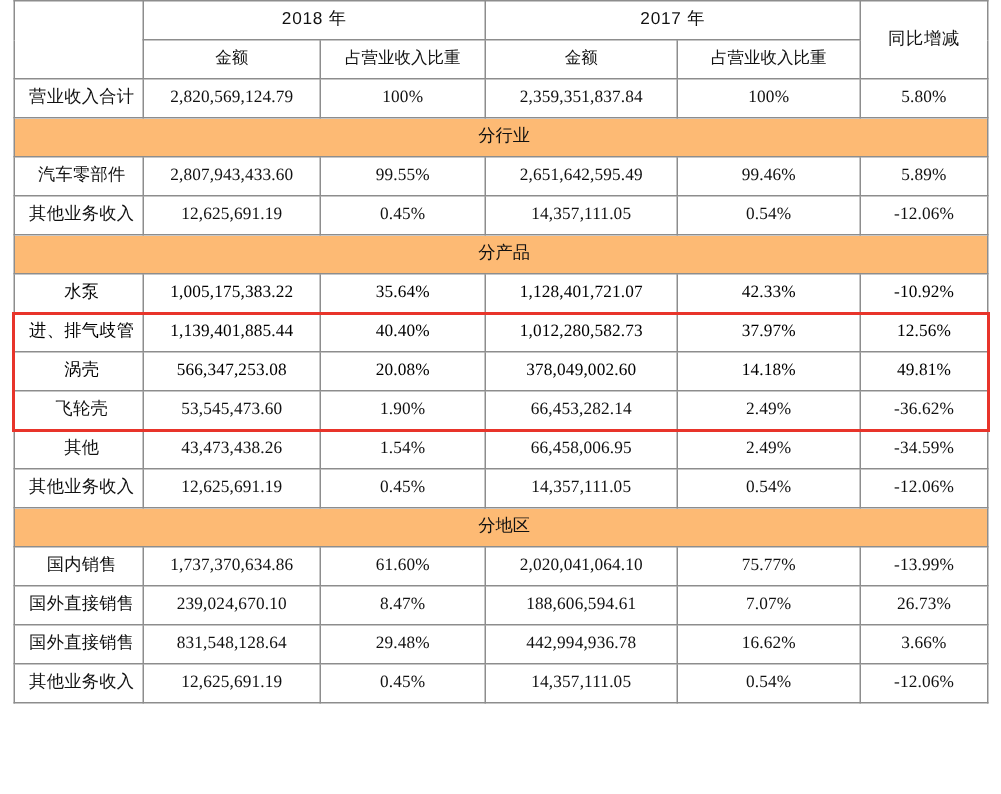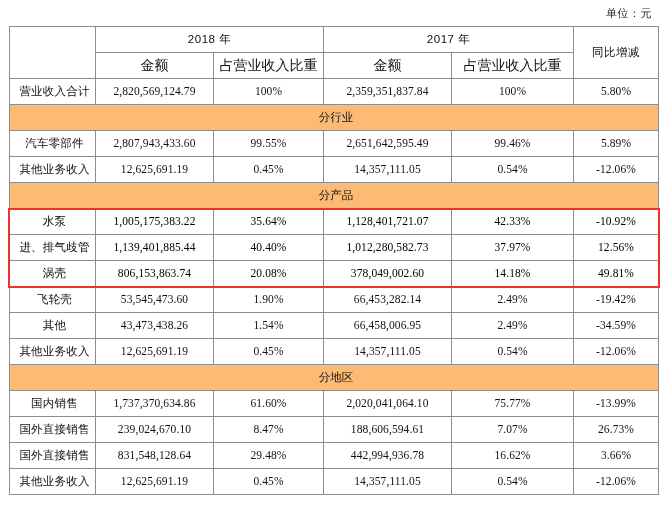--- a/index.html
+++ b/index.html
@@ -48,21 +48,21 @@
   .c-label {
     text-align: left;
     padding-left: 4px !important;
     letter-spacing: 0.2px;
   }
   .hdr-year {
     font-size: 11.5px;
     letter-spacing: 0.5px;
   }
   .hdr-sub {
-    font-size: 14px;
+    font-size: 11px;
   }
   .num {
     font-family: "Liberation Serif", serif;
     font-size: 11.5px;
     letter-spacing: 0.1px;
   }
   .sec-row td {
     text-align: left;
     padding-left: 4px !important;
     background: #fdba74;
@@ -82,21 +82,20 @@
   col.c2 { width: 110px; }
   col.c3 { width: 128px; }
   col.c4 { width: 122px; }
   col.c5 { width: 85px; }
 </style>
 </head>
 <body>
 
 <div class="page">
 
-  <div class="unit-line">单位：元</div>
 
   <table class="fin">
     <colgroup>
       <col class="c0">
         <col class="c1">
         <col class="c2">
         <col class="c3">
         <col class="c4">
         <col class="c5">
     </colgroup>
@@ -156,33 +155,33 @@
         <tr class="hl">
           <td class="c-label">进、排气歧管</td>
           <td class="num">1,139,401,885.44</td>
           <td class="num">40.40%</td>
           <td class="num">1,012,280,582.73</td>
           <td class="num">37.97%</td>
           <td class="num">12.56%</td>
         </tr>
         <tr class="hl">
           <td class="c-label">涡壳</td>
-          <td class="num">806,153,863.74</td>
+          <td class="num">566,347,253.08</td>
           <td class="num">20.08%</td>
           <td class="num">378,049,002.60</td>
           <td class="num">14.18%</td>
           <td class="num">49.81%</td>
         </tr>
         <tr>
           <td class="c-label">飞轮壳</td>
           <td class="num">53,545,473.60</td>
           <td class="num">1.90%</td>
           <td class="num">66,453,282.14</td>
           <td class="num">2.49%</td>
-          <td class="num">-19.42%</td>
+          <td class="num">-36.62%</td>
         </tr>
         <tr>
           <td class="c-label">其他</td>
           <td class="num">43,473,438.26</td>
           <td class="num">1.54%</td>
           <td class="num">66,458,006.95</td>
           <td class="num">2.49%</td>
           <td class="num">-34.59%</td>
         </tr>
         <tr>

